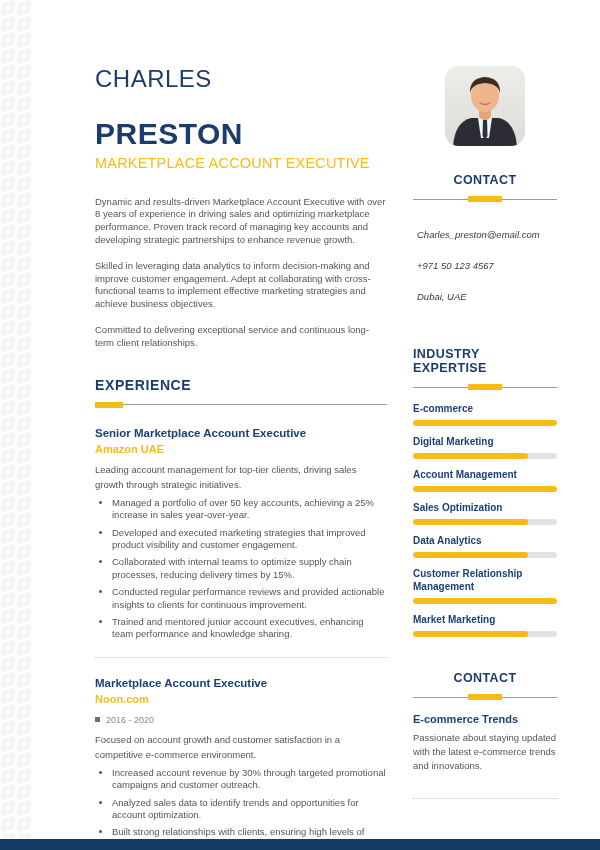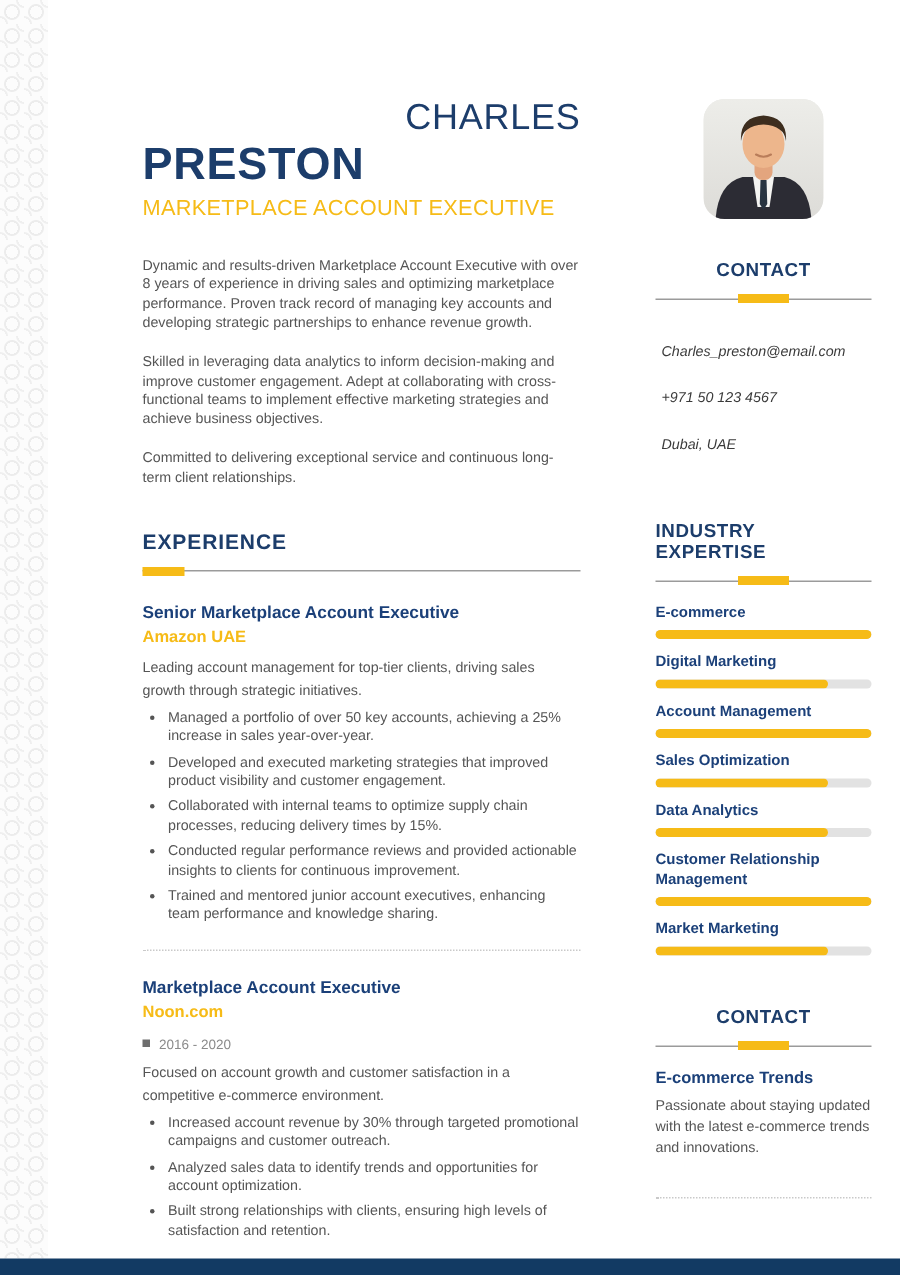--- a/index.html
+++ b/index.html
@@ -26,24 +26,24 @@
 
   .bottom-bar {
     position:absolute; left:0; bottom:0; width:600px; height:11px;
     background:#123a63;
   }
 
   
   .main { position:absolute; left:95px; top:65px; width:292px; }
 
   .name-first {
-    font-size:24px; font-weight:500; color:#1c3d6b; letter-spacing:0.5px; line-height:1.15;text-align:right;
+    font-size:24px; font-weight:500; color:#1c3d6b; letter-spacing:0.5px; line-height:1.15;
   }
   .name-last {
-    font-size:30px; font-weight:800; color:#1c3d6b; letter-spacing:0.5px; line-height:1.1;
+    font-size:30px; font-weight:800; color:#1c3d6b; letter-spacing:0.5px; line-height:1.1;margin-top:24px;
   }
   .role-title {
     font-size:14.5px; font-weight:500; color:#f6bb17; letter-spacing:0.2px; margin-top:5px;
   }
 
   .summary { margin-top:25px; }
   .summary p {
     font-size:9.5px; line-height:1.35; color:#555; margin-bottom:13px;
   }
 
@@ -61,21 +61,21 @@
   .job-title { font-size:11.5px; font-weight:700; color:#1b4079; }
   .job-company { font-size:11px; font-weight:700; color:#f6bb17; margin-top:4px; }
   .job-dates { display:flex; align-items:center; gap:6px; margin-top:10px; font-size:9px; color:#8a8a8a; }
   .cal-icon { width:5px; height:5px; background:#6e6e6e; display:inline-block; }
   .job-desc { font-size:9.5px; color:#555; line-height:1.6; margin-top:7px; }
   .job-bullets { margin-top:3px; padding-left:17px; }
   .job-bullets li { font-size:9.5px; color:#555; line-height:1.3; margin-top:5px; }
   .job-sep { border-top:1px dotted #c9c9c9; margin-top:16px; }
 
   
-  .sidebar { position:absolute; left:437px; top:66px; width:144px; }
+  .sidebar { position:absolute; left:413px; top:66px; width:144px; }
 
   .photo-wrap { width:80px; height:80px; margin:0 auto; border-radius:14px; overflow:hidden; background:#e9e9e6; }
   .photo-wrap svg { display:block; }
 
   .side-section { margin-top:0; }
   .side-heading {
     font-size:12.5px; font-weight:800; color:#1c3d6b; letter-spacing:0.4px; text-align:center;
   }
   .side-heading.left { text-align:left; }
 

